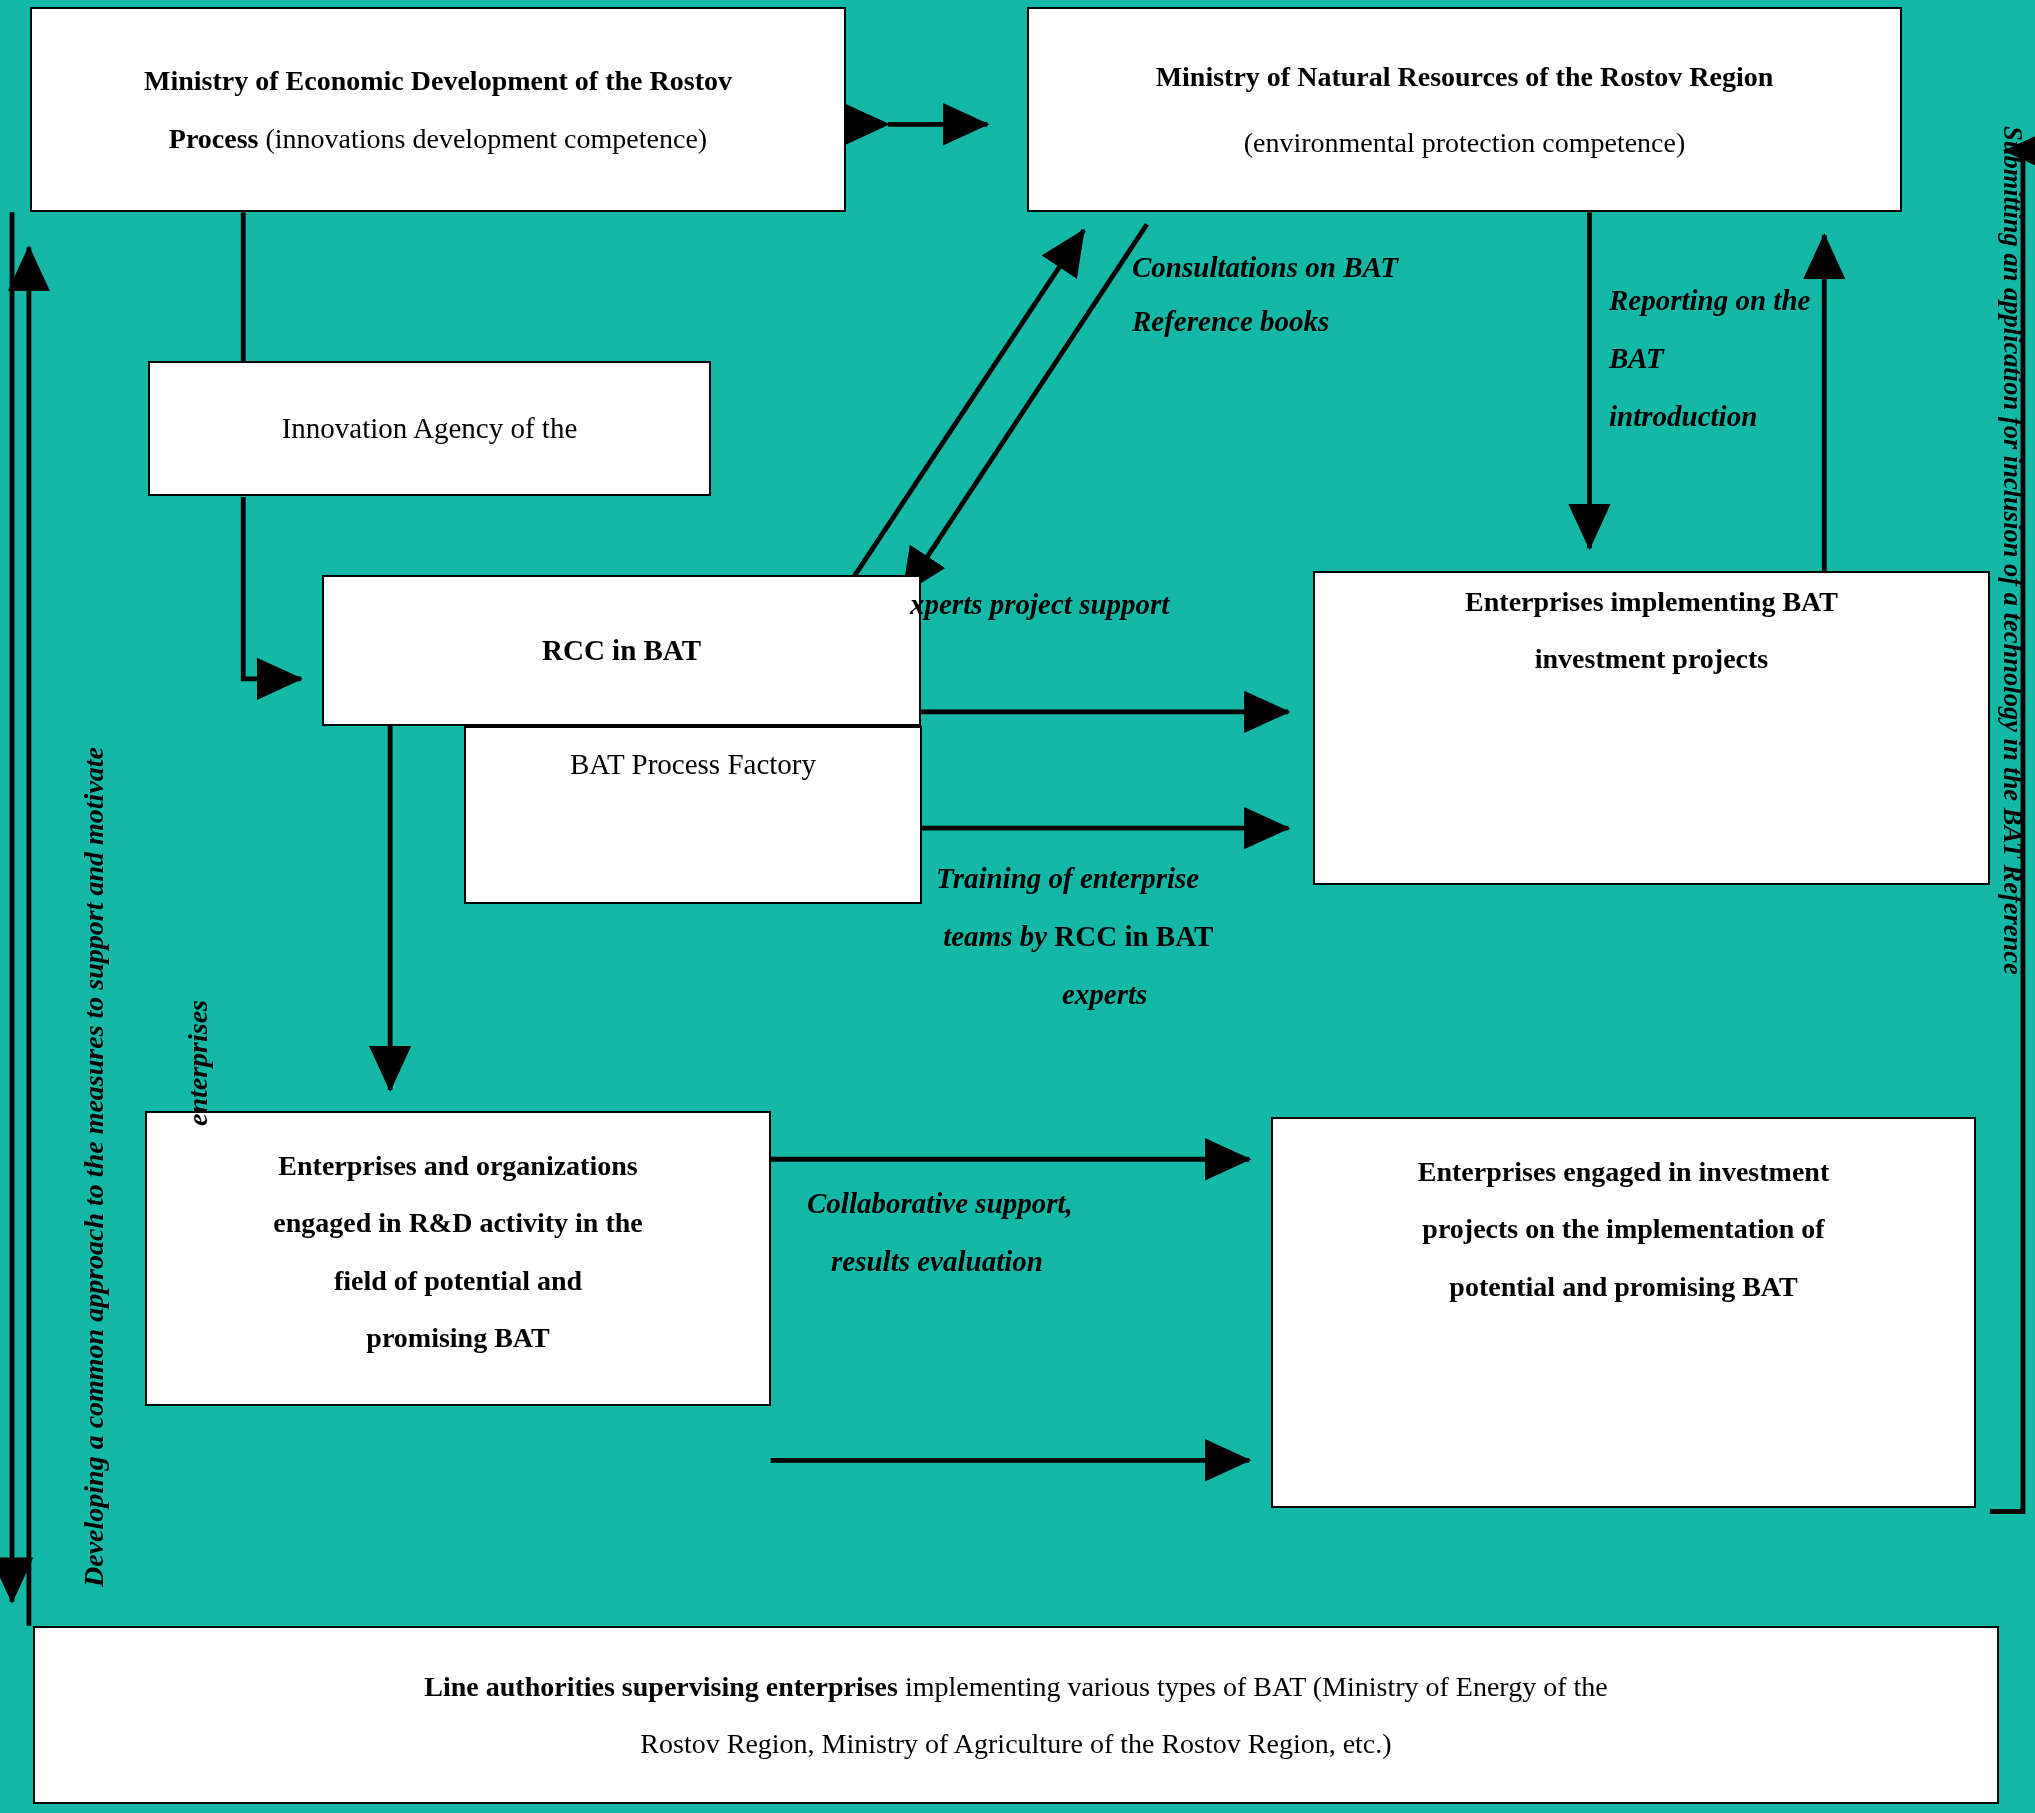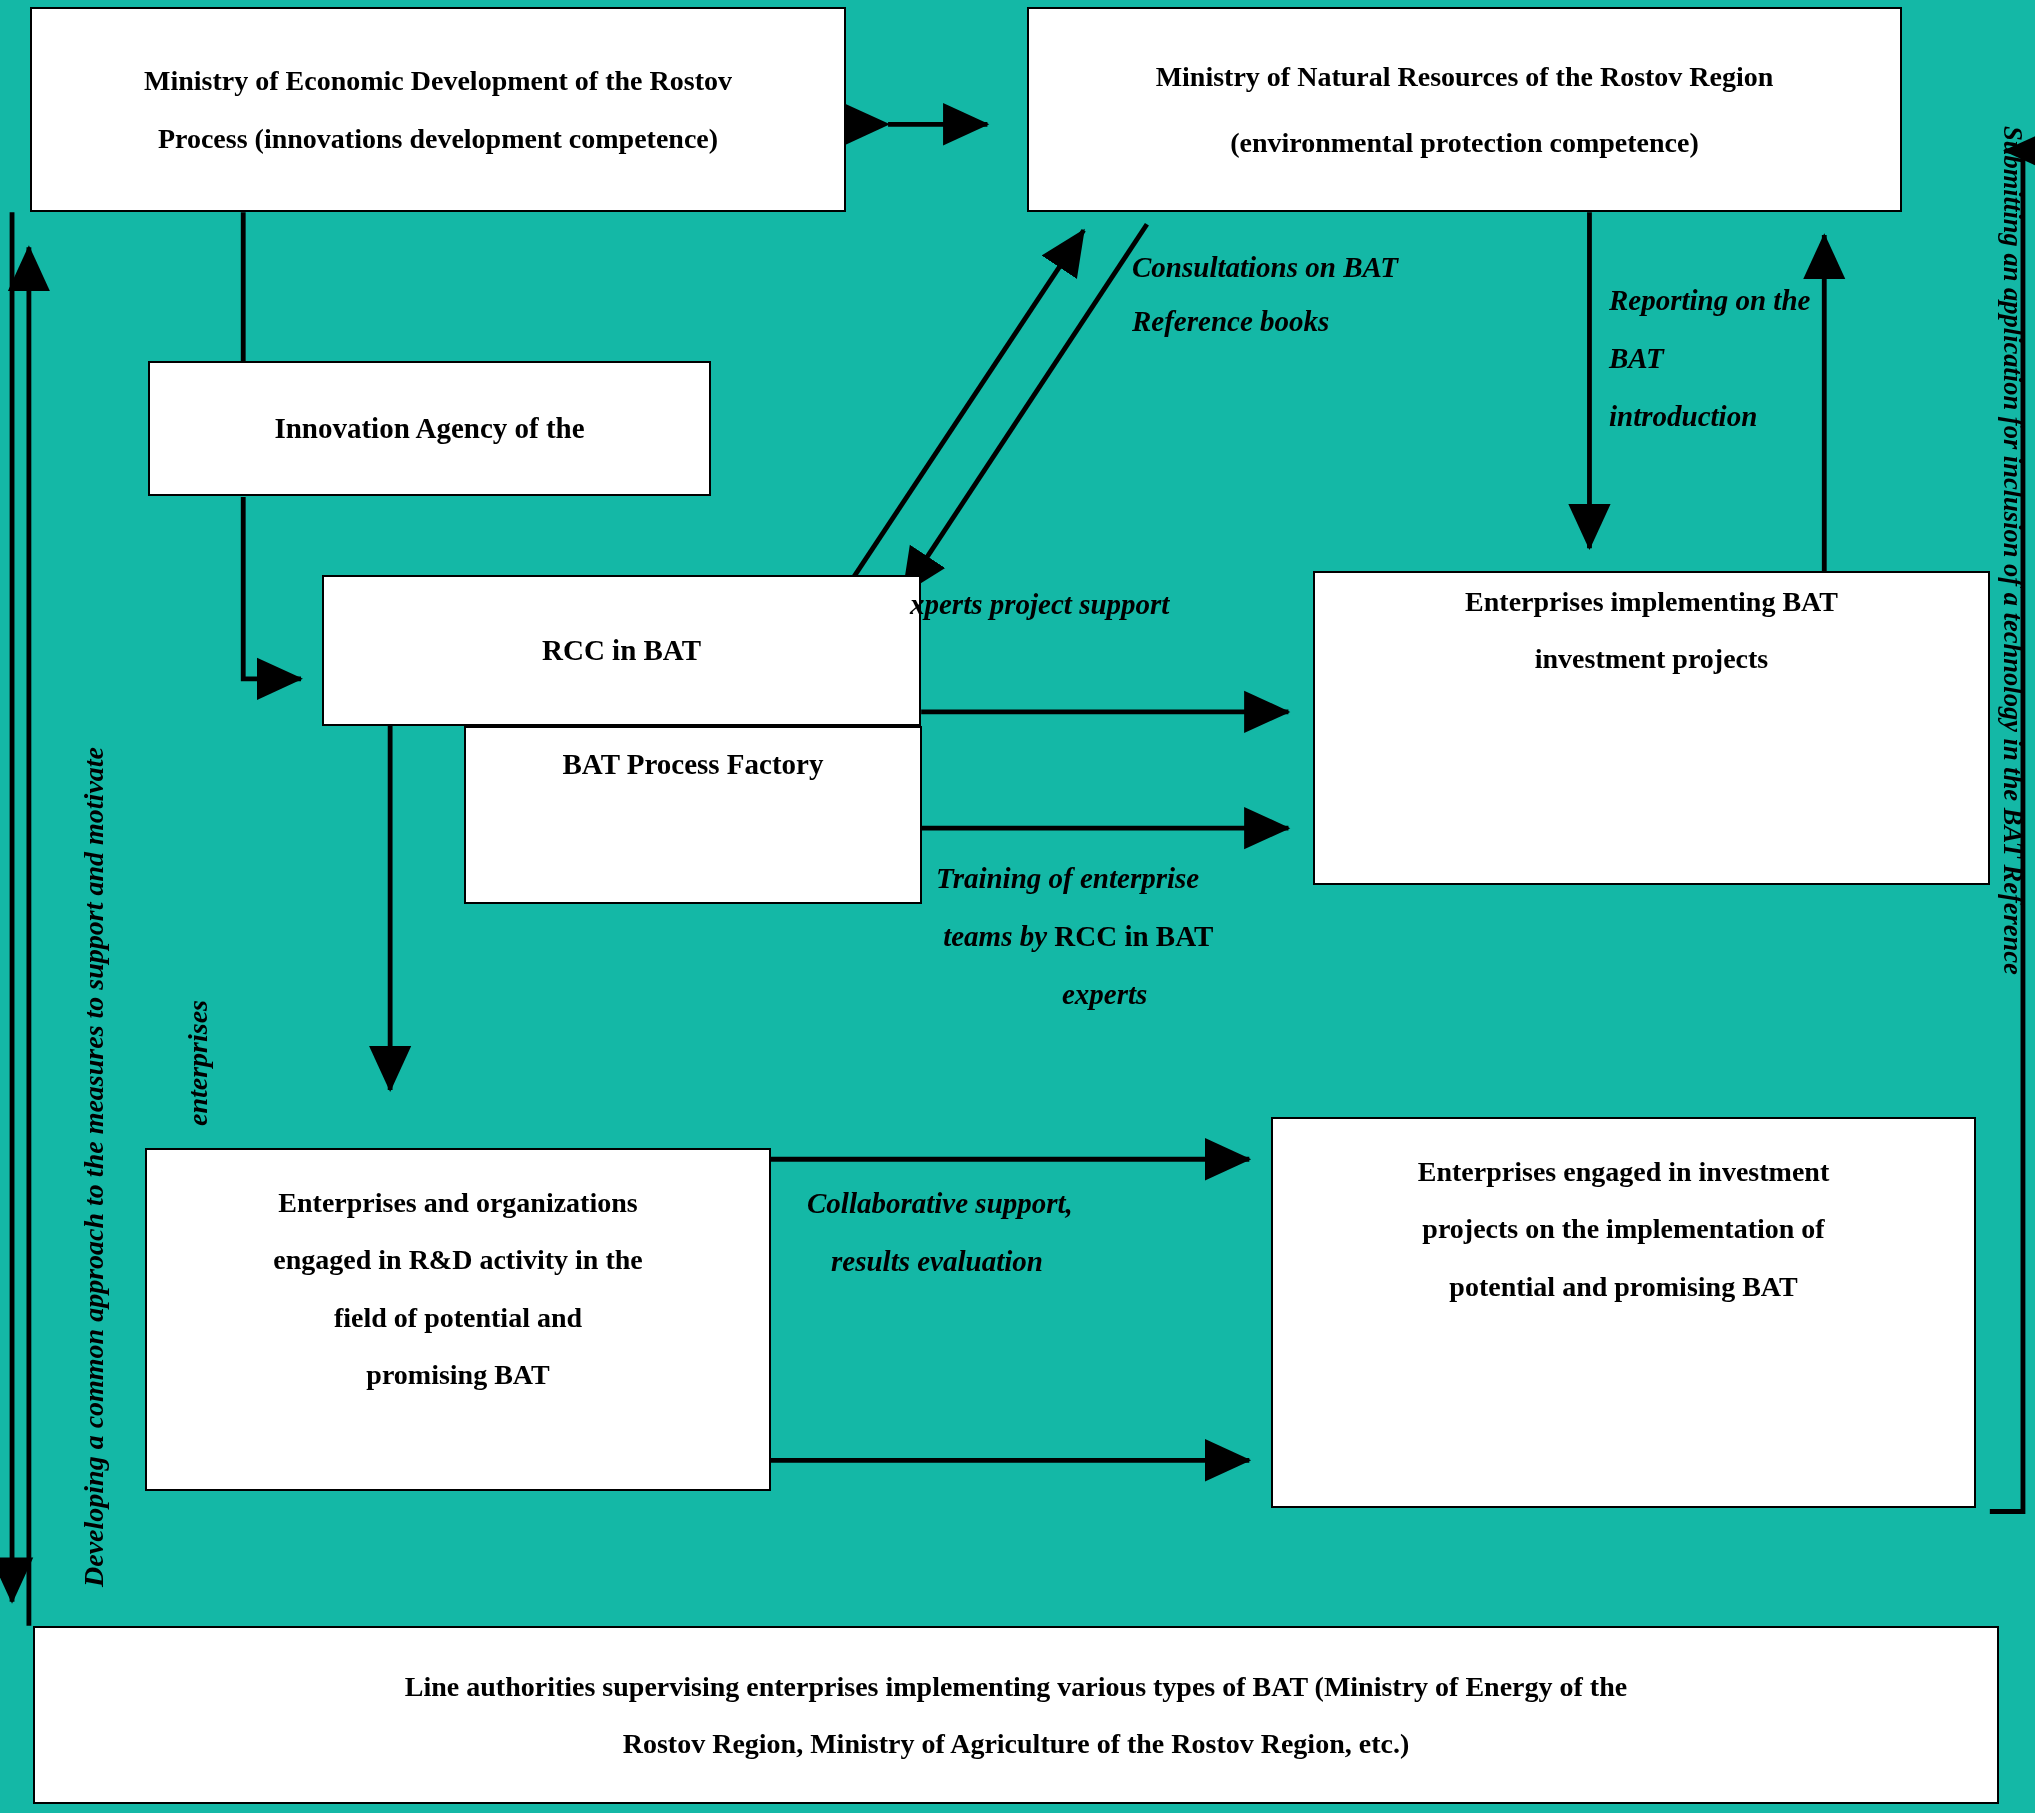--- a/index.html
+++ b/index.html
@@ -11,21 +11,21 @@
   .bx .inner{width:100%;padding:0 15.7px;box-sizing:border-box;}
   .b{font-weight:bold;}
   .lab{position:absolute;font-style:italic;font-weight:bold;line-height:1.85;}
   .labr{position:absolute;font-style:italic;font-weight:bold;line-height:1.2;
         transform-origin:0 0;white-space:nowrap;}
   .t48{font-size:29px;}
   .t46{font-size:28px;}
   .t44{font-size:26.5px;}
   .ttl{font-size:28px;line-height:2.05;}
   .ttl2{font-size:28px;line-height:2.35;}
-  .plain{font-weight:bold;}
+  .plain{font-weight:normal;}
 </style>
 </head>
 <body>
 
 <div id="stage">
 
   <svg viewBox="0 0 3380 3012">
     <defs>
       <marker id="ah" markerWidth="10" markerHeight="10" refX="9.2" refY="5" orient="auto" markerUnits="strokeWidth">
         <path d="M0,0.6 L9.6,5 L0,9.4 z" fill="#000"></path>
@@ -92,21 +92,21 @@
     <div class="inner t48 plain" style="padding-top:20px;">BAT Process Factory</div>
   </div>
 
   <div class="bx" style="left:1313px;top:571px;width:677px;height:314px;align-items:flex-start;">
     <div class="inner ttl" style="text-align:center;">
       <div><span class="b">Enterprises implementing BAT</span></div>
       <div><span class="b">investment projects</span></div>
     </div>
   </div>
 
-  <div class="bx" style="left:145px;top:1148px;width:626px;height:343px;align-items:flex-start;justify-content:center;">
+  <div class="bx" style="left:145px;top:1111px;width:626px;height:295px;align-items:flex-start;justify-content:center;">
     <div class="inner ttl" style="padding-top:24px;">
       <div><span class="b">Enterprises and organizations</span></div>
       <div><span class="b">engaged in R&amp;D activity in the</span></div>
       <div><span class="b">field of potential and</span></div>
       <div><span class="b">promising BAT</span></div>
     </div>
   </div>
 
   <div class="bx" style="left:1271px;top:1117px;width:705px;height:391px;align-items:flex-start;">
     <div class="inner ttl" style="padding-top:24px;">

